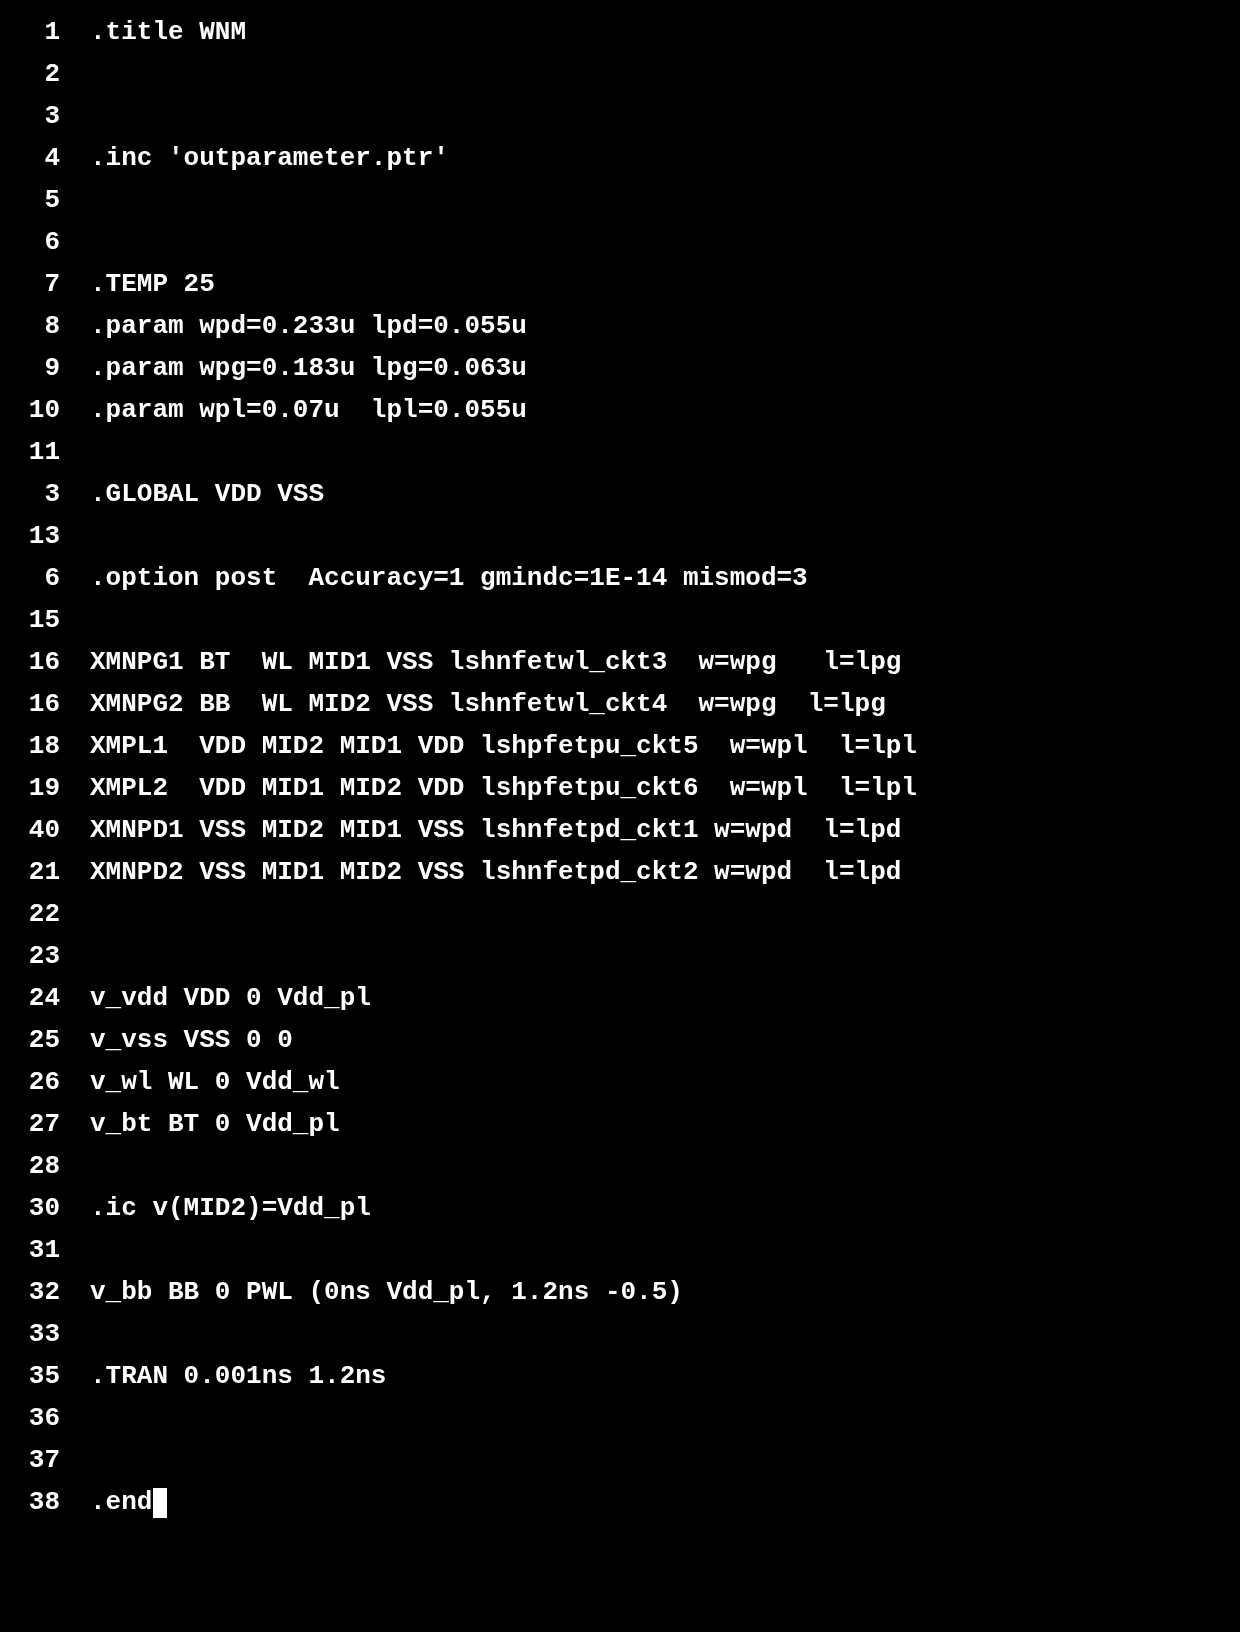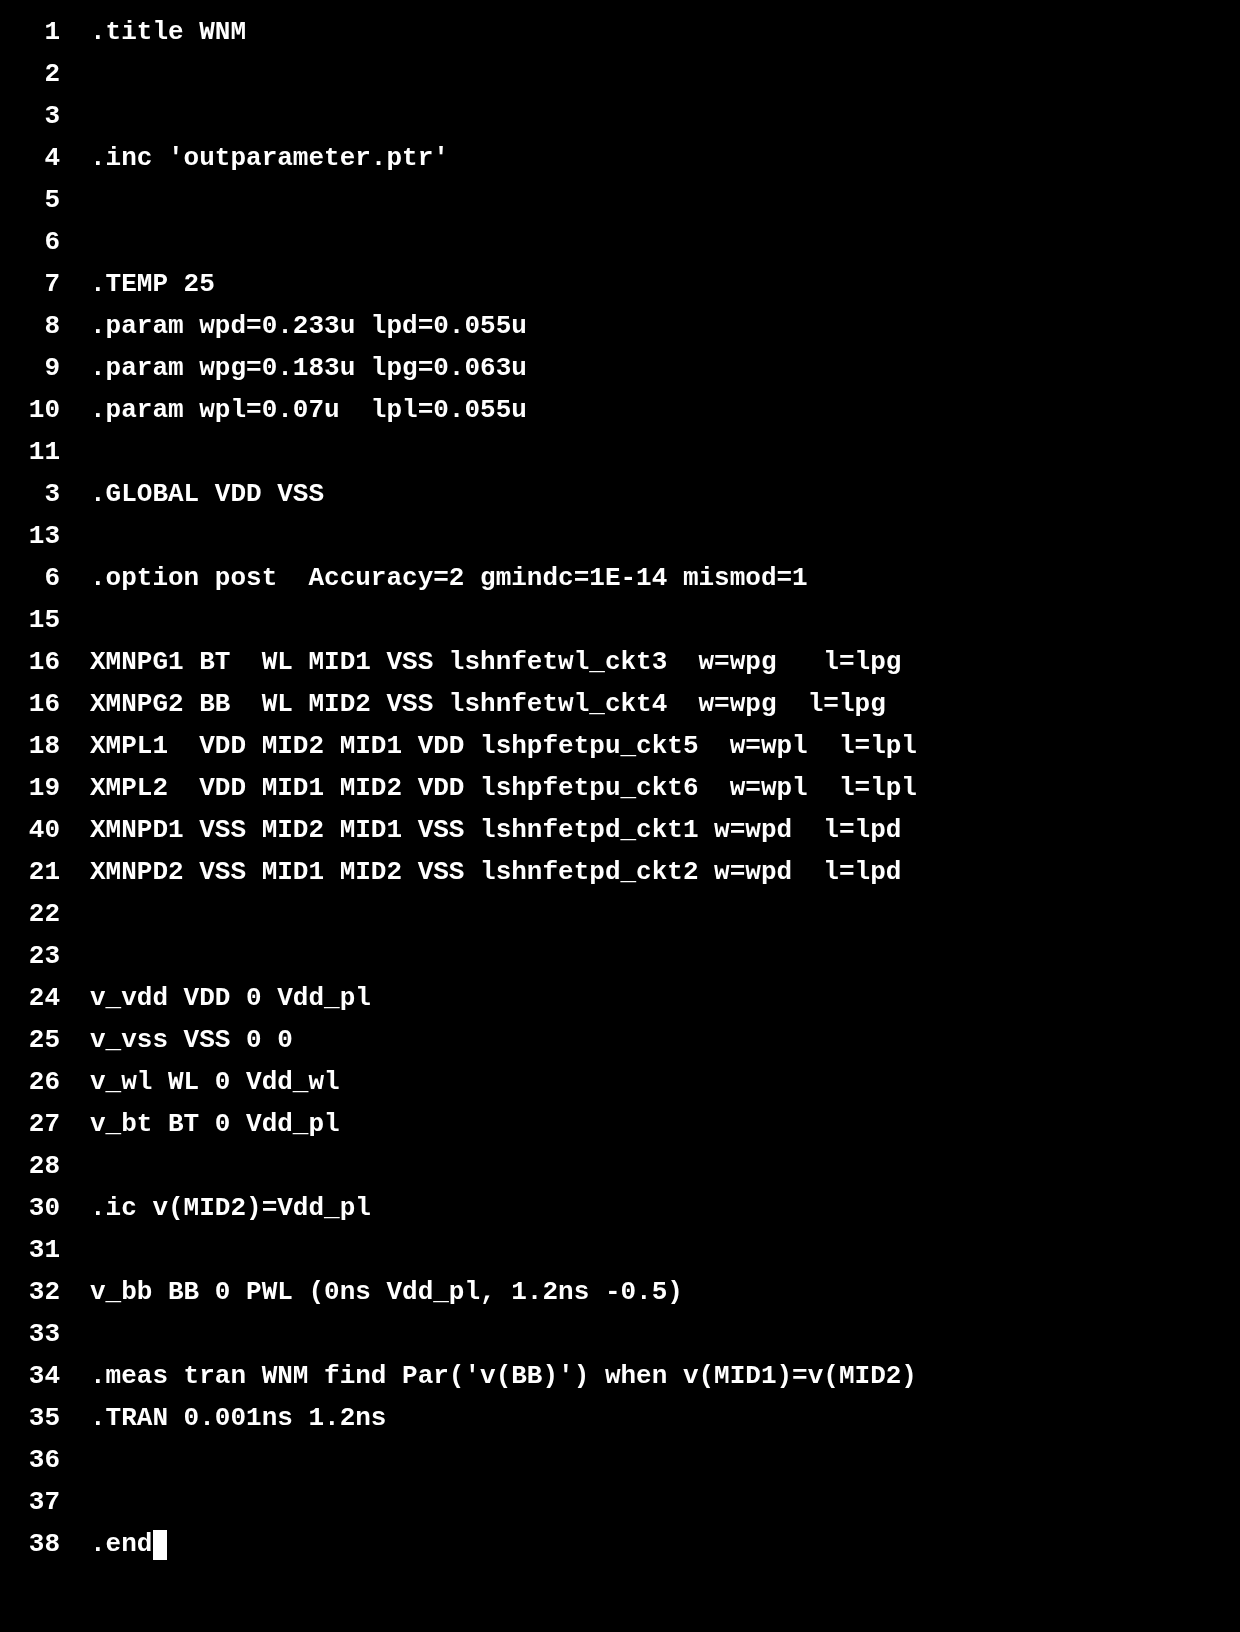--- a/index.html
+++ b/index.html
@@ -58,37 +58,36 @@
     <div class="line"><span class="lineno">4</span><span class="content">.inc 'outparameter.ptr'</span></div>
     <div class="line"><span class="lineno">5</span></div>
     <div class="line"><span class="lineno">6</span><span class="content"></span></div>
     <div class="line"><span class="lineno">7</span><span class="content">.TEMP 25</span></div>
     <div class="line"><span class="lineno">8</span><span class="content">.param wpd=0.233u lpd=0.055u</span></div>
     <div class="line"><span class="lineno">9</span><span class="content">.param wpg=0.183u lpg=0.063u</span></div>
     <div class="line"><span class="lineno">10</span><span class="content">.param wpl=0.07u  lpl=0.055u</span></div>
     <div class="line"><span class="lineno">11</span><span class="content"></span></div>
     <div class="line"><span class="lineno">3</span><span class="content">.GLOBAL VDD VSS</span></div>
     <div class="line"><span class="lineno">13</span><span class="content"></span></div>
-    <div class="line"><span class="lineno">6</span><span class="content">.option post  Accuracy=2 gmindc=1E-14 mismod=1</span></div>
+    <div class="line"><span class="lineno">6</span><span class="content">.option post  Accuracy=1 gmindc=1E-14 mismod=3</span></div>
     <div class="line"><span class="lineno">15</span><span class="content"></span></div>
     <div class="line"><span class="lineno">16</span><span class="content">XMNPG1 BT  WL MID1 VSS lshnfetwl_ckt3  w=wpg   l=lpg</span></div>
     <div class="line"><span class="lineno">16</span><span class="content">XMNPG2 BB  WL MID2 VSS lshnfetwl_ckt4  w=wpg  l=lpg</span></div>
     <div class="line"><span class="lineno">18</span><span class="content">XMPL1  VDD MID2 MID1 VDD lshpfetpu_ckt5  w=wpl  l=lpl</span></div>
     <div class="line"><span class="lineno">19</span><span class="content">XMPL2  VDD MID1 MID2 VDD lshpfetpu_ckt6  w=wpl  l=lpl</span></div>
     <div class="line"><span class="lineno">40</span><span class="content">XMNPD1 VSS MID2 MID1 VSS lshnfetpd_ckt1 w=wpd  l=lpd</span></div>
     <div class="line"><span class="lineno">21</span><span class="content">XMNPD2 VSS MID1 MID2 VSS lshnfetpd_ckt2 w=wpd  l=lpd</span></div>
     <div class="line"><span class="lineno">22</span><span class="content"></span></div>
     <div class="line"><span class="lineno">23</span><span class="content"></span></div>
     <div class="line"><span class="lineno">24</span><span class="content">v_vdd VDD 0 Vdd_pl</span></div>
     <div class="line"><span class="lineno">25</span><span class="content">v_vss VSS 0 0</span></div>
     <div class="line"><span class="lineno">26</span><span class="content">v_wl WL 0 Vdd_wl</span></div>
     <div class="line"><span class="lineno">27</span><span class="content">v_bt BT 0 Vdd_pl</span></div>
     <div class="line"><span class="lineno">28</span><span class="content"></span></div>
     <div class="line"><span class="lineno">30</span><span class="content">.ic v(MID2)=Vdd_pl</span></div>
     <div class="line"><span class="lineno">31</span><span class="content"></span></div>
     <div class="line"><span class="lineno">32</span><span class="content">v_bb BB 0 PWL (0ns Vdd_pl, 1.2ns -0.5)</span></div>
     <div class="line"><span class="lineno">33</span><span class="content"></span></div>
-    <div class="line"><span class="lineno">34</span><span class="content">.meas tran WNM find Par('v(BB)') when v(MID1)=v(MID2)</span></div>
     <div class="line"><span class="lineno">35</span><span class="content">.TRAN 0.001ns 1.2ns</span></div>
     <div class="line"><span class="lineno">36</span><span class="content"></span></div>
     <div class="line"><span class="lineno">37</span></div>
     <div class="line"><span class="lineno">38</span><span class="content">.end</span><span class="cursor"></span></div>
   </div>
 
 </body></html>

